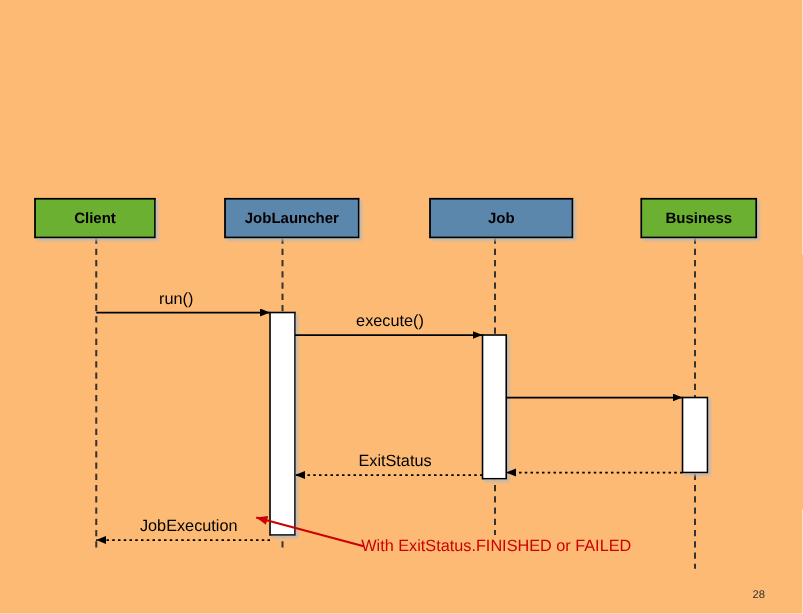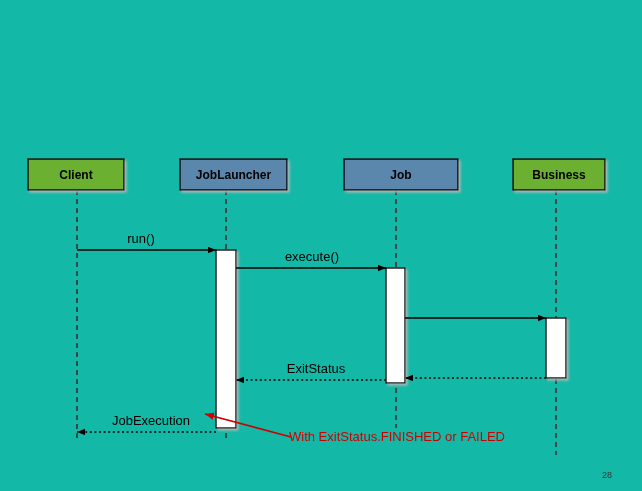--- a/index.html
+++ b/index.html
@@ -4,21 +4,21 @@
 <style>
   html, body {
     margin: 0;
     padding: 0;
     background: #ffffff;
   }
   #stage {
     position: relative;
     width: 642px;
     height: 491px;
-    background: #14b8a6;
+    background: #fdba74;
     overflow: hidden;
     font-family: "Liberation Sans", sans-serif;
     text-align: right;
   }
   #diagram-svg {
     position: absolute;
     left: 0;
     top: 0;
     width: 642px;
     height: 491px;

